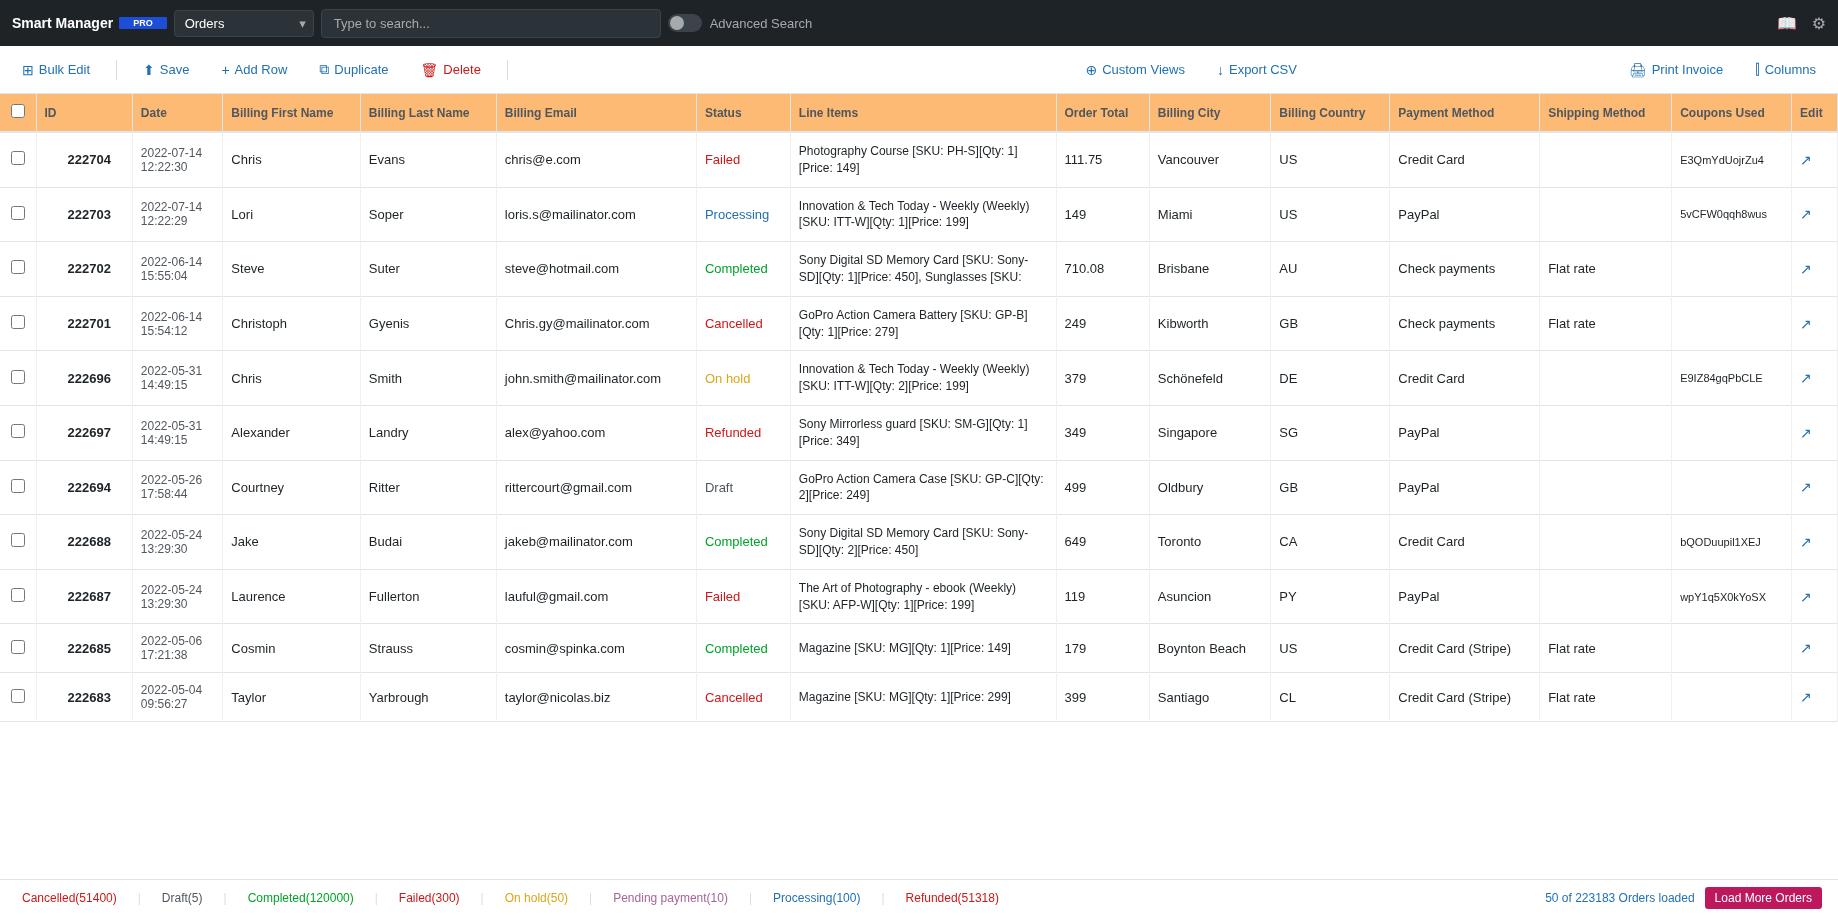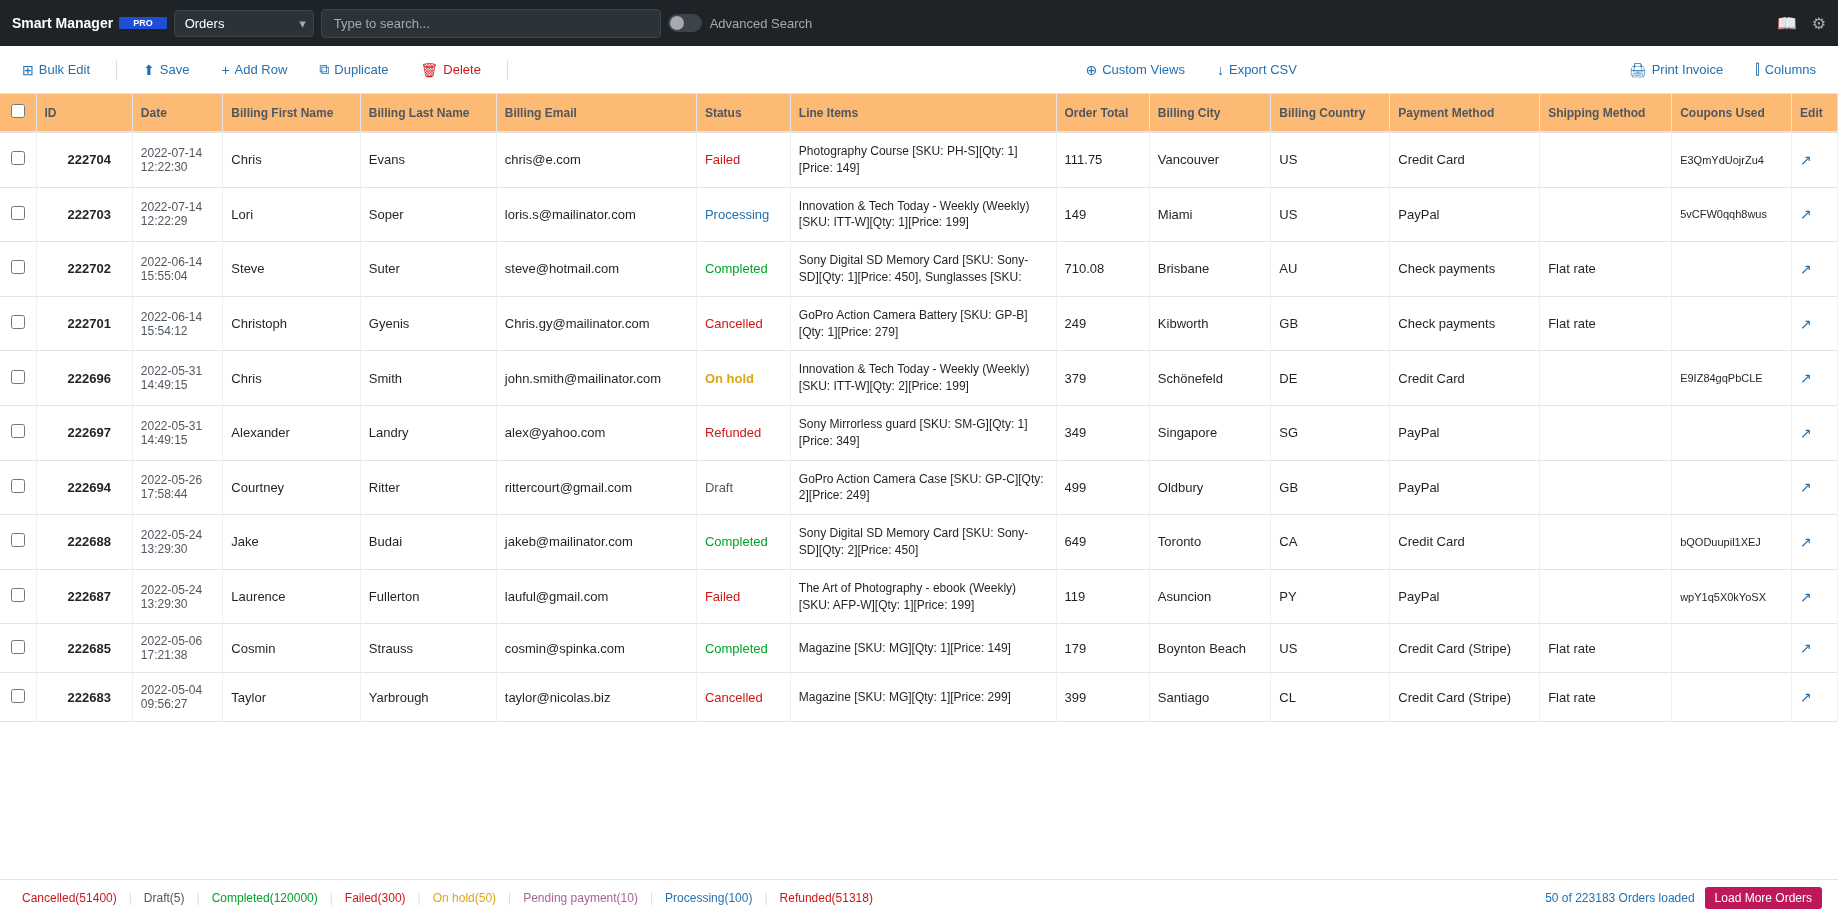--- a/index.html
+++ b/index.html
@@ -32,21 +32,21 @@
     thead th { background: #fdba74; border-bottom: 2px solid #e2e4e7; border-right: 1px solid #e2e4e7; padding: 10px 8px; text-align: left; font-weight: 600; font-size: 12px; color: #50575e; white-space: nowrap; position: sticky; top: 0; z-index: 10; }
     thead th:first-child { width: 36px; }
     tbody tr { border-bottom: 1px solid #e2e4e7; }
     tbody td { padding: 10px 8px; vertical-align: middle; font-size: 13px; border-right: 1px solid #f0f0f1; }
     .cb-cell { text-align: center; }
     input[type="checkbox"] { cursor: pointer; width: 14px; height: 14px; }
     .status-failed { color: #cc1818; }
     .status-processing { color: #2271b1; }
     .status-completed { color: #00a32a; }
     .status-cancelled { color: #cc1818; }
-    .status-onhold { color: #dba617; font-weight: bold; }
+    .status-onhold { color: #dba617; }
     .status-refunded { color: #cc1818; }
     .status-draft { color: #50575e; }
     .edit-icon { color: #2271b1; font-size: 14px; cursor: pointer; }
     .line-items-cell { max-width: 230px; font-size: 12px; line-height: 1.4; }
     .id-cell { font-weight: 600; color: #1d2327; padding-left: 31px; }
     .date-cell { font-size: 12px; color: #50575e; white-space: nowrap; }
 
     
     .status-bar { background: #fff; border-top: 1px solid #e2e4e7; height: 36px; display: flex; align-items: center; padding: 0 16px; font-size: 12px; gap: 0; }
     .status-tag { cursor: pointer; padding: 0 6px; color: #50575e; }
@@ -342,21 +342,21 @@
     <td>Credit Card (Stripe)</td>
     <td>Flat rate</td>
     <td style="font-size:11px;"></td>
     <td><span class="edit-icon">↗</span></td>
   </tr>
       </tbody>
   </table>
 </div>
 
 <div class="status-bar">
-  <div id="status-tags" style="display:flex;align-items:center;gap:4px;">
+  <div id="status-tags" style="display:flex;align-items:center;gap:13px;">
       <span class="status-tag cancelled">Cancelled(51400)</span>
       <span class="status-sep">|</span>
       <span class="status-tag draft">Draft(5)</span>
       <span class="status-sep">|</span>
       <span class="status-tag completed">Completed(120000)</span>
       <span class="status-sep">|</span>
       <span class="status-tag failed">Failed(300)</span>
       <span class="status-sep">|</span>
       <span class="status-tag onhold">On hold(50)</span>
       <span class="status-sep">|</span>

